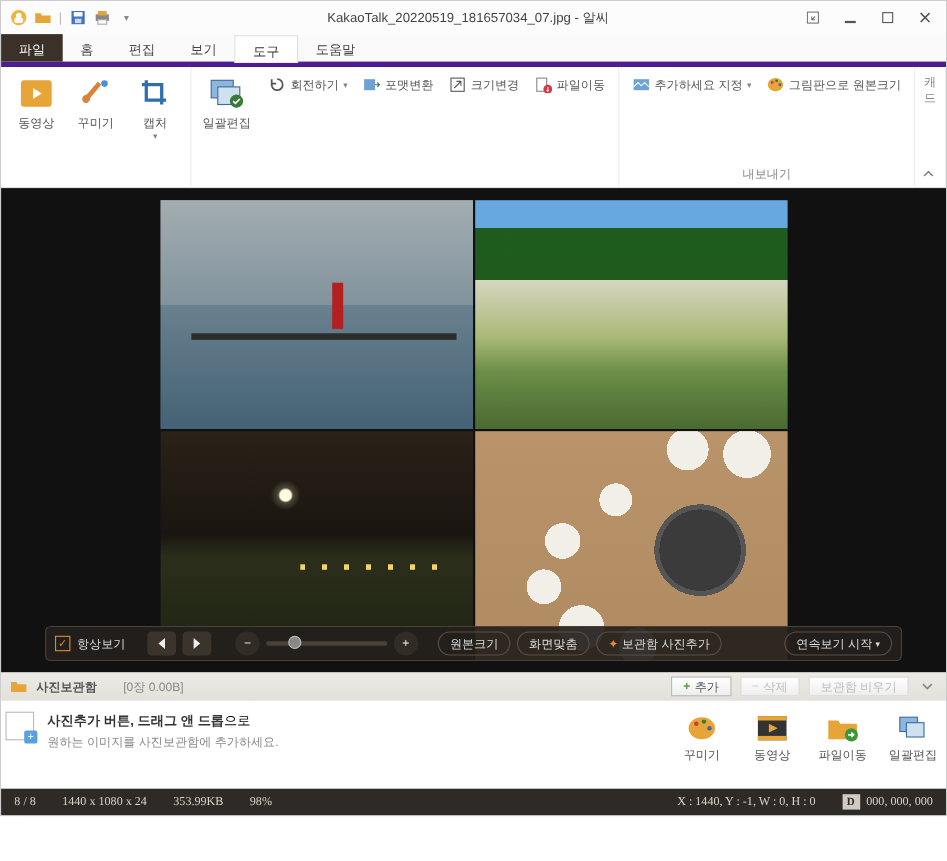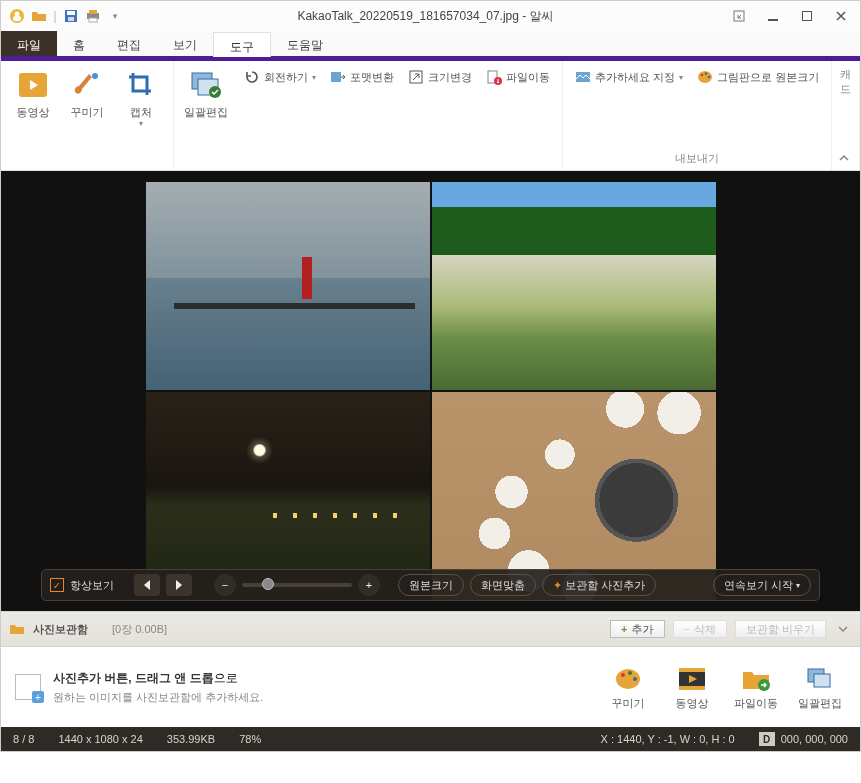--- a/index.html
+++ b/index.html
@@ -54,37 +54,37 @@
   .viewer-bar { position: absolute; left: 40px; right: 40px; bottom: 10px; height: 32px;
     background: rgba(36,32,28,0.92); border-radius: 5px; display: flex; align-items: center;
     padding: 0 8px; gap: 6px; color: #ddd; font-size: 11px; border: 1px solid #4a4038; }
   .vb-check { width:14px; height:14px; border:1px solid #e08a2b; display:flex; align-items:center; justify-content:center; color:#e08a2b; font-size:10px; }
   .vb-nav { width:26px; height:22px; background:#3b342d; border-radius:4px; display:flex; align-items:center; justify-content:center; color:#eee; cursor:pointer; }
   .vb-zoom { width:22px; height:22px; background:#322c26; border-radius:50%; display:flex; align-items:center; justify-content:center; color:#eee; cursor:pointer; }
   .vb-track { width:110px; height:4px; background:#4a4038; border-radius:2px; position:relative; }
   .vb-track .knob { position:absolute; left:18%; top:-5px; width:12px; height:12px; border-radius:50%; background:#888; border:1px solid #bbb; }
   .vb-btn { height:22px; padding:0 10px; border:1px solid #5a4f44; border-radius:11px; display:flex; align-items:center; color:#ddd; cursor:pointer; font-size:11px; gap:3px; }
   .vb-gap { flex:1; }
-  .tray { height: 36px; background: linear-gradient(#eceae5,#e4e1da); display:flex; align-items:center; padding:0 8px; gap:8px; font-size:11px; color:#555; border-top:1px solid #d6d3cc; border-bottom:1px solid #d6d3cc; }
+  .tray { height: 26px; background: linear-gradient(#eceae5,#e4e1da); display:flex; align-items:center; padding:0 8px; gap:8px; font-size:11px; color:#555; border-top:1px solid #d6d3cc; border-bottom:1px solid #d6d3cc; }
   .tray .tcount { color:#888;margin-left:16px; }
   .tray-spacer { flex:1; }
   .tbtn { height:18px; padding:0 10px; border:1px solid #bbb; background:linear-gradient(#fff,#eee); font-size:11px; color:#555; display:flex; align-items:center; gap:4px; cursor:pointer; }
   .tbtn.disabled { color:#bbb; border-color:#ddd; }
   .tbtn .plus { color:#5a9e3d; font-weight:bold; }
-  .helper { height:80px; background:#fff; display:flex; padding:10px 14px; align-items:center; }
+  .helper { height:80px; background:#fff; display:flex; padding:10px 4px; align-items:flex-start; }
   .add-box { width:26px; height:26px; border:1px solid #bbb; margin-right:12px; position:relative; }
   .add-box::after { content:"+"; position:absolute; right:-4px; bottom:-4px; width:12px; height:12px; background:#5aa0e0; color:#fff; font-size:10px; border-radius:2px; display:flex; align-items:center; justify-content:center; }
   .helper-text b { color:#333; }
   .helper-text .sub { color:#888; font-size:11px; margin-top:3px; }
   .helper-spacer { flex:1; }
   .helper-actions { display:flex; gap:12px; align-items:flex-start; }
   .ha { display:flex; flex-direction:column; align-items:center; width:52px; color:#555; font-size:11px; cursor:pointer; }
   .ha .hi { width:34px; height:30px; display:flex; align-items:center; justify-content:center; margin-bottom:2px; }
   .status { height:24px; background:#2e2a25; color:#d8d4cc; display:flex; align-items:center; font-size:11px; }
-  .status .seg { padding:0 12px; }
+  .status .seg { padding:0 12px;font-family:Liberation Serif, serif; }
   .status .dbox { width:16px; height:14px; background:#cfcbc2; color:#2e2a25; font-weight:bold; display:inline-flex; align-items:center; justify-content:center; margin-right:6px; font-size:10px; }
 
   
   svg { display:block; }
 </style>
 </head>
 <body>
 
 <div class="window">
 
@@ -407,21 +407,21 @@
           </span>
         <span>일괄편집</span>
       </div>
     </div>
   </div>
 
   <div class="status">
     <span class="seg">8 / 8</span>
     <span class="seg">1440 x 1080 x 24</span>
     <span class="seg">353.99KB</span>
-    <span class="seg">78%</span>
+    <span class="seg">98%</span>
     <span style="flex:1"></span>
     <span class="seg">X : 1440, Y : -1, W : 0, H : 0</span>
     <span class="seg">
       <span class="dbox">D</span><span>000, 000, 000</span>
     </span>
   </div>
 
 </div>
 
 </body></html>

